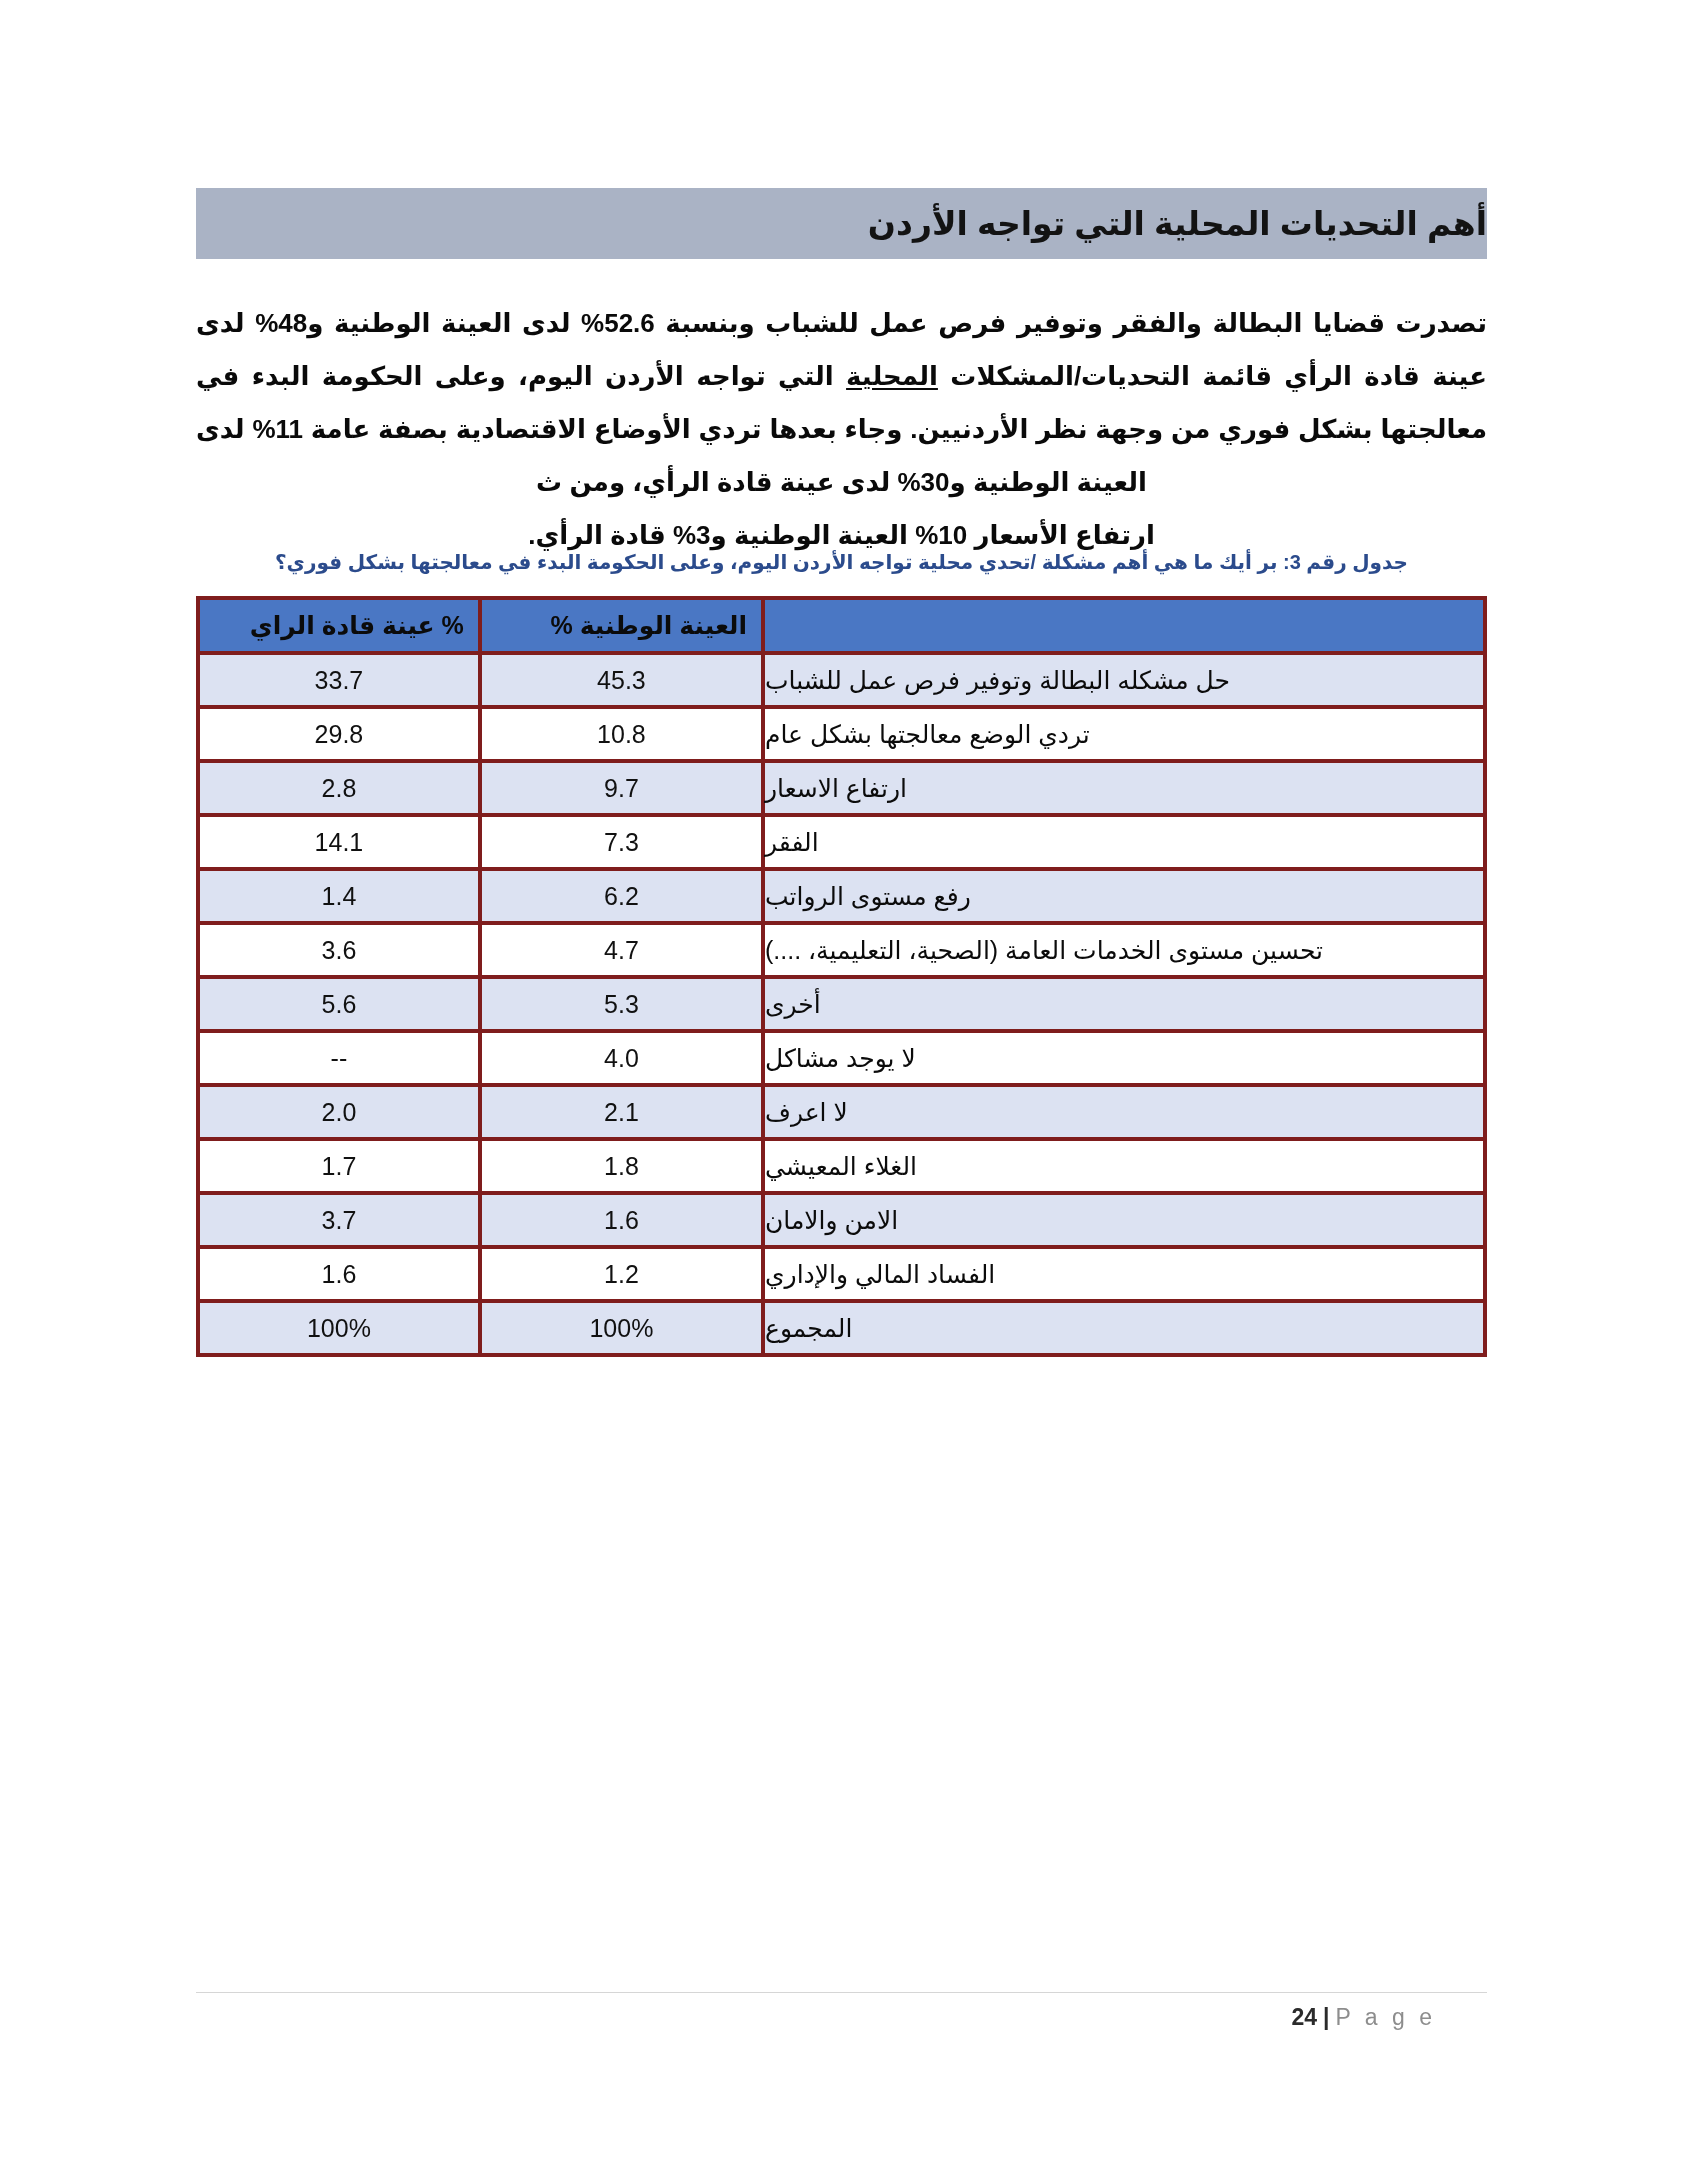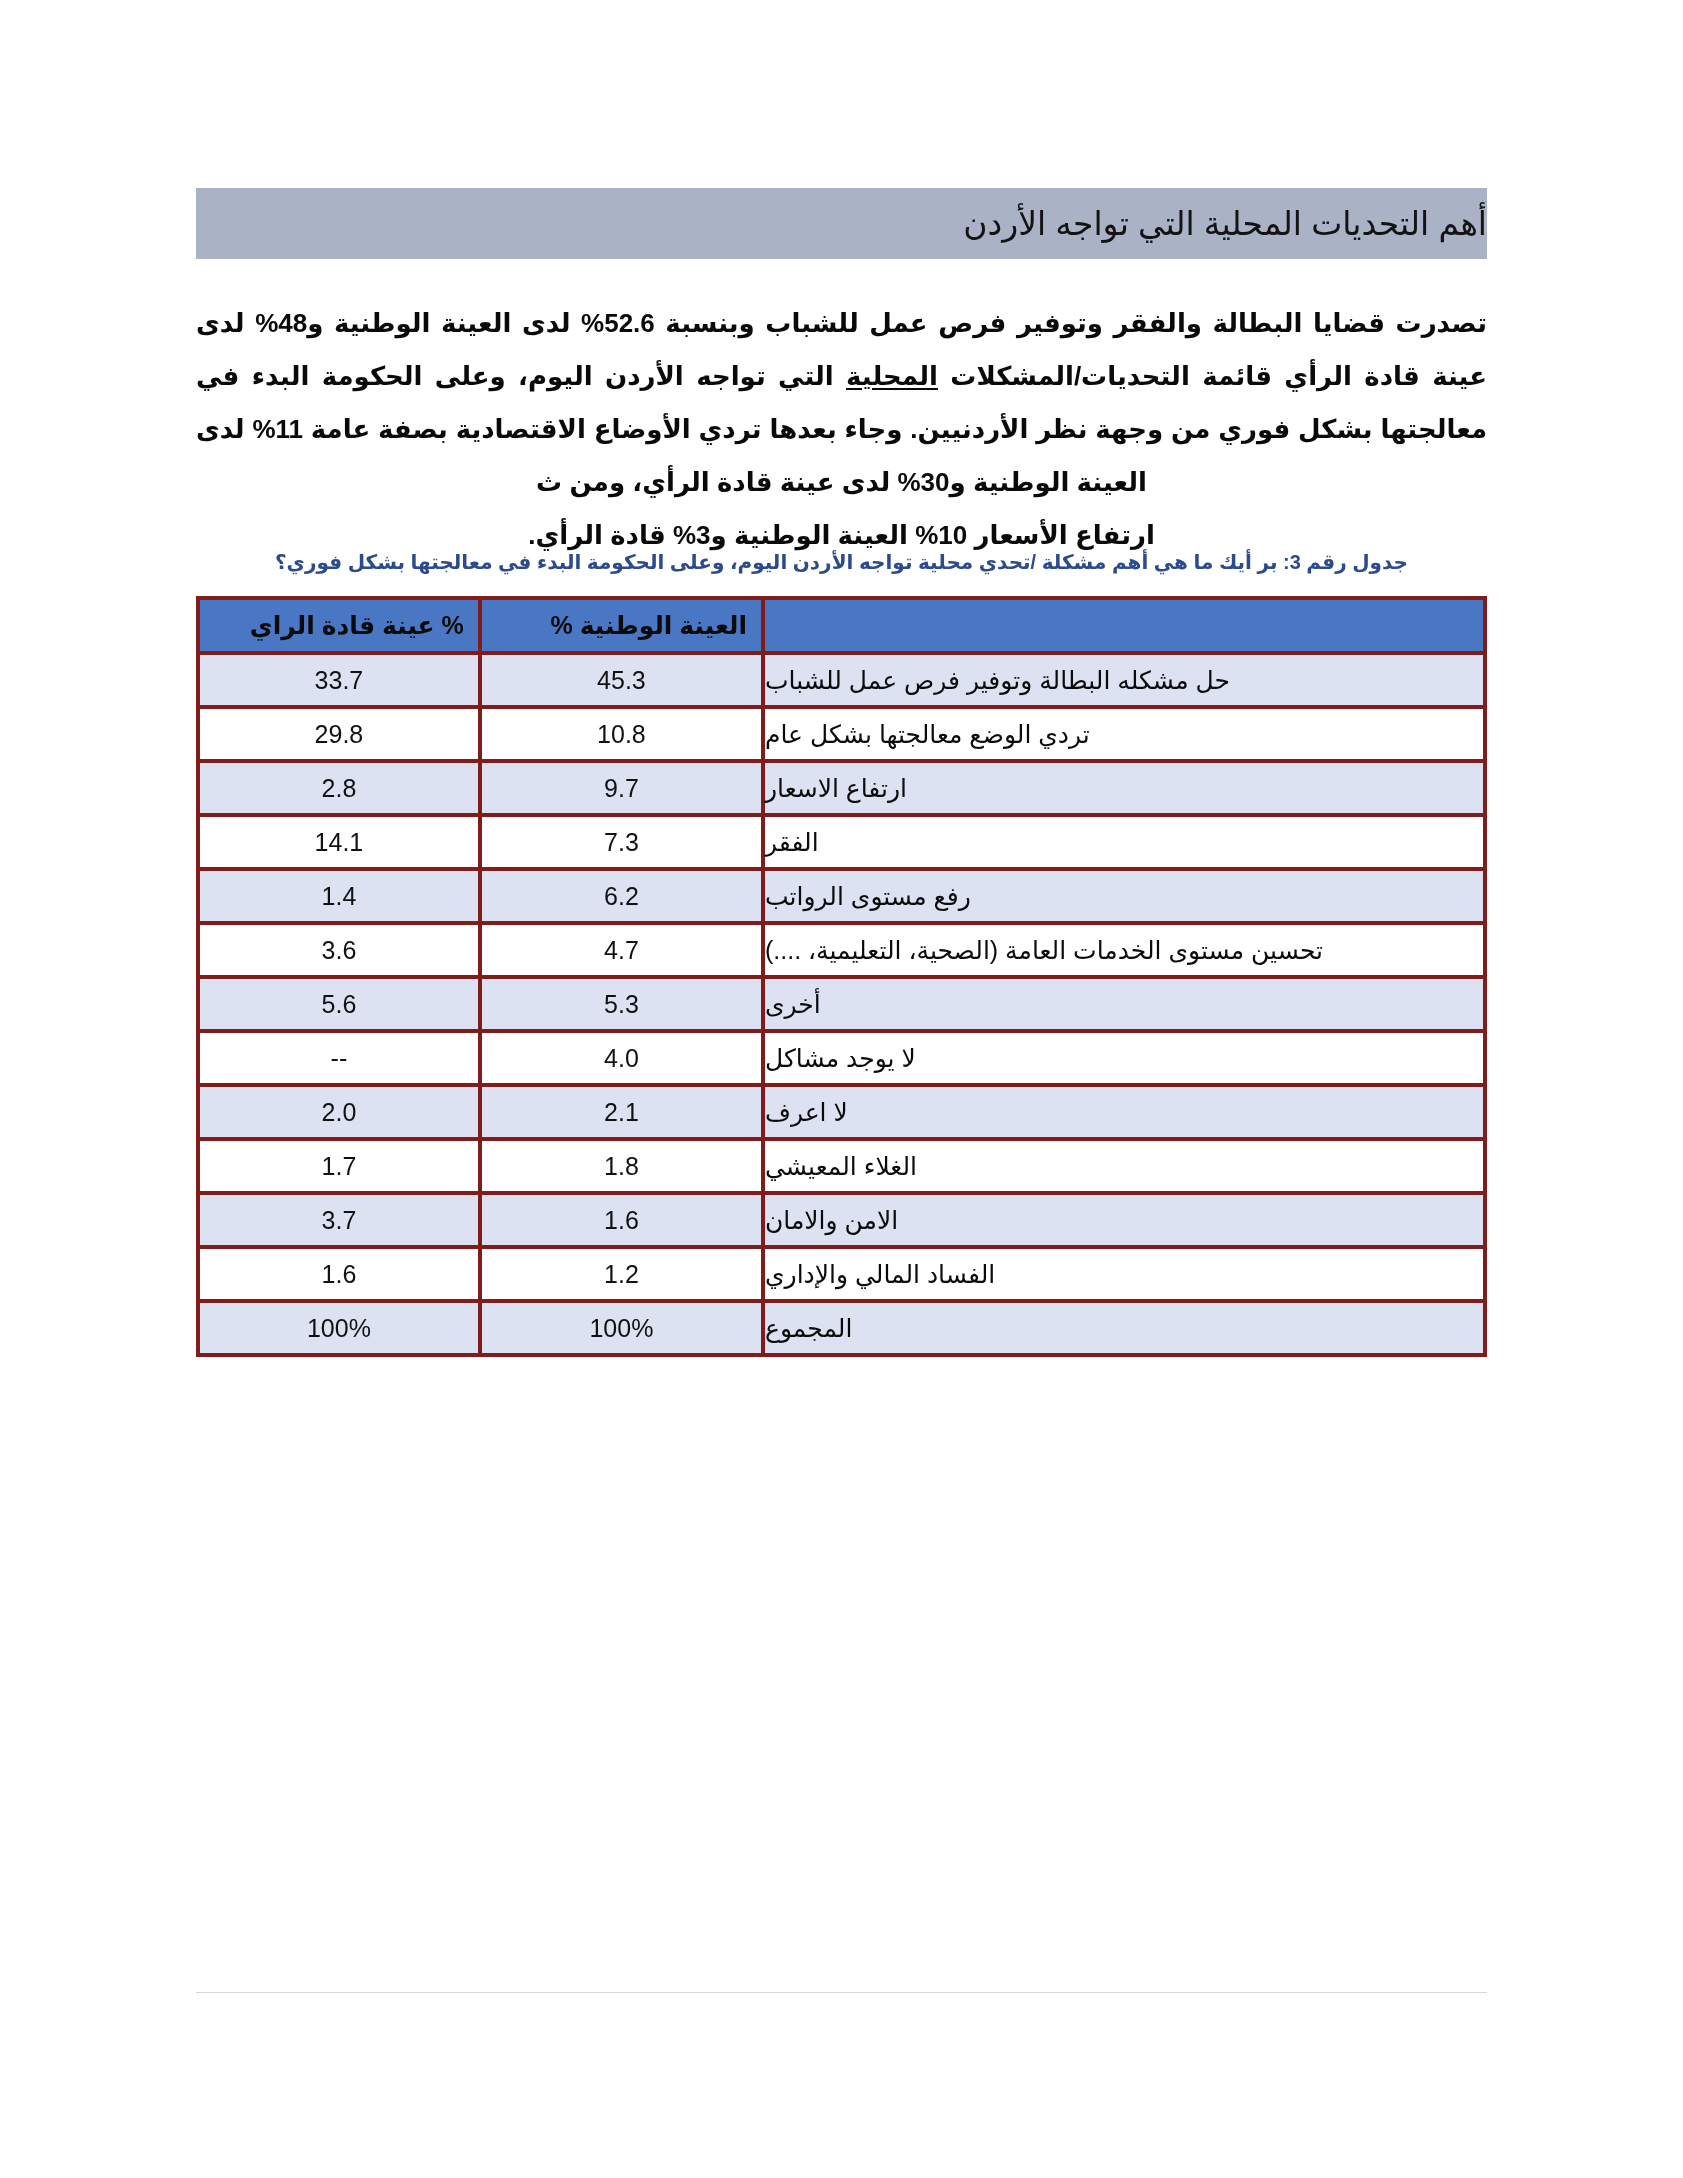--- a/index.html
+++ b/index.html
@@ -33,21 +33,21 @@
     background: #aab3c5;
     display: flex;
     align-items: center;
     justify-content: flex-start;
     padding-left: 18px;
     box-sizing: border-box;
   }
   .header-title {
     font-family: "Liberation Sans", "DejaVu Sans", sans-serif;
     font-size: 33px;
-    font-weight: normal;
+    font-weight: bold;
     color: #131313;
     direction: rtl;
     unicode-bidi: isolate;
     white-space: nowrap;
     letter-spacing: 0px;
   }
 
   
   .body-block {
     position: absolute;
@@ -291,15 +291,18 @@
           <tr class="total">
             <td class="cell-label">المجموع</td>
             <td class="cell-num"><span class="numtext">100%</span></td>
             <td class="cell-num"><span class="numtext">100%</span></td>
           </tr>
         </tbody>
     </table>
   </div>
 
   <div class="footer-rule"></div>
+  <div class="footer">
+    <span class="pnum">24</span><span class="sep">|</span><span class="pword">P a g e</span>
+  </div>
 
 </div>
 
 
 </body></html>

